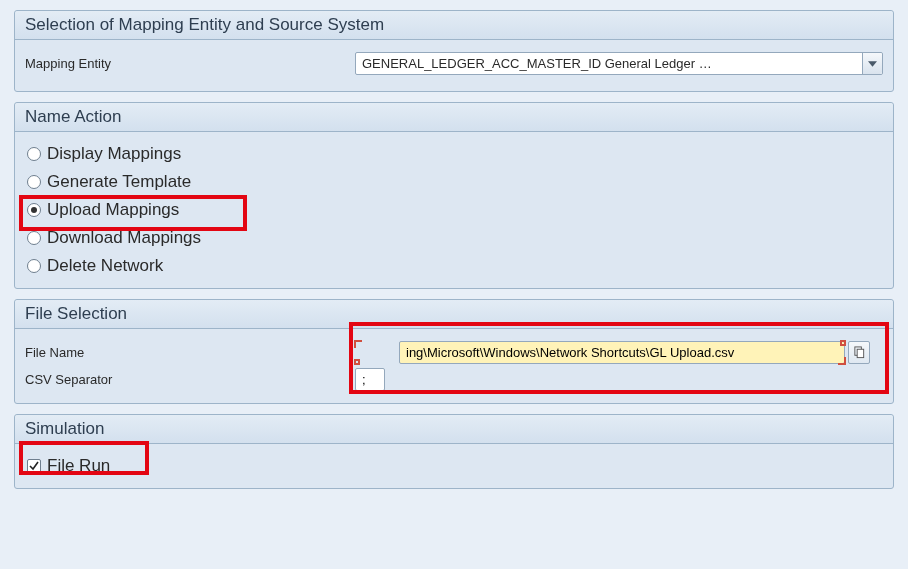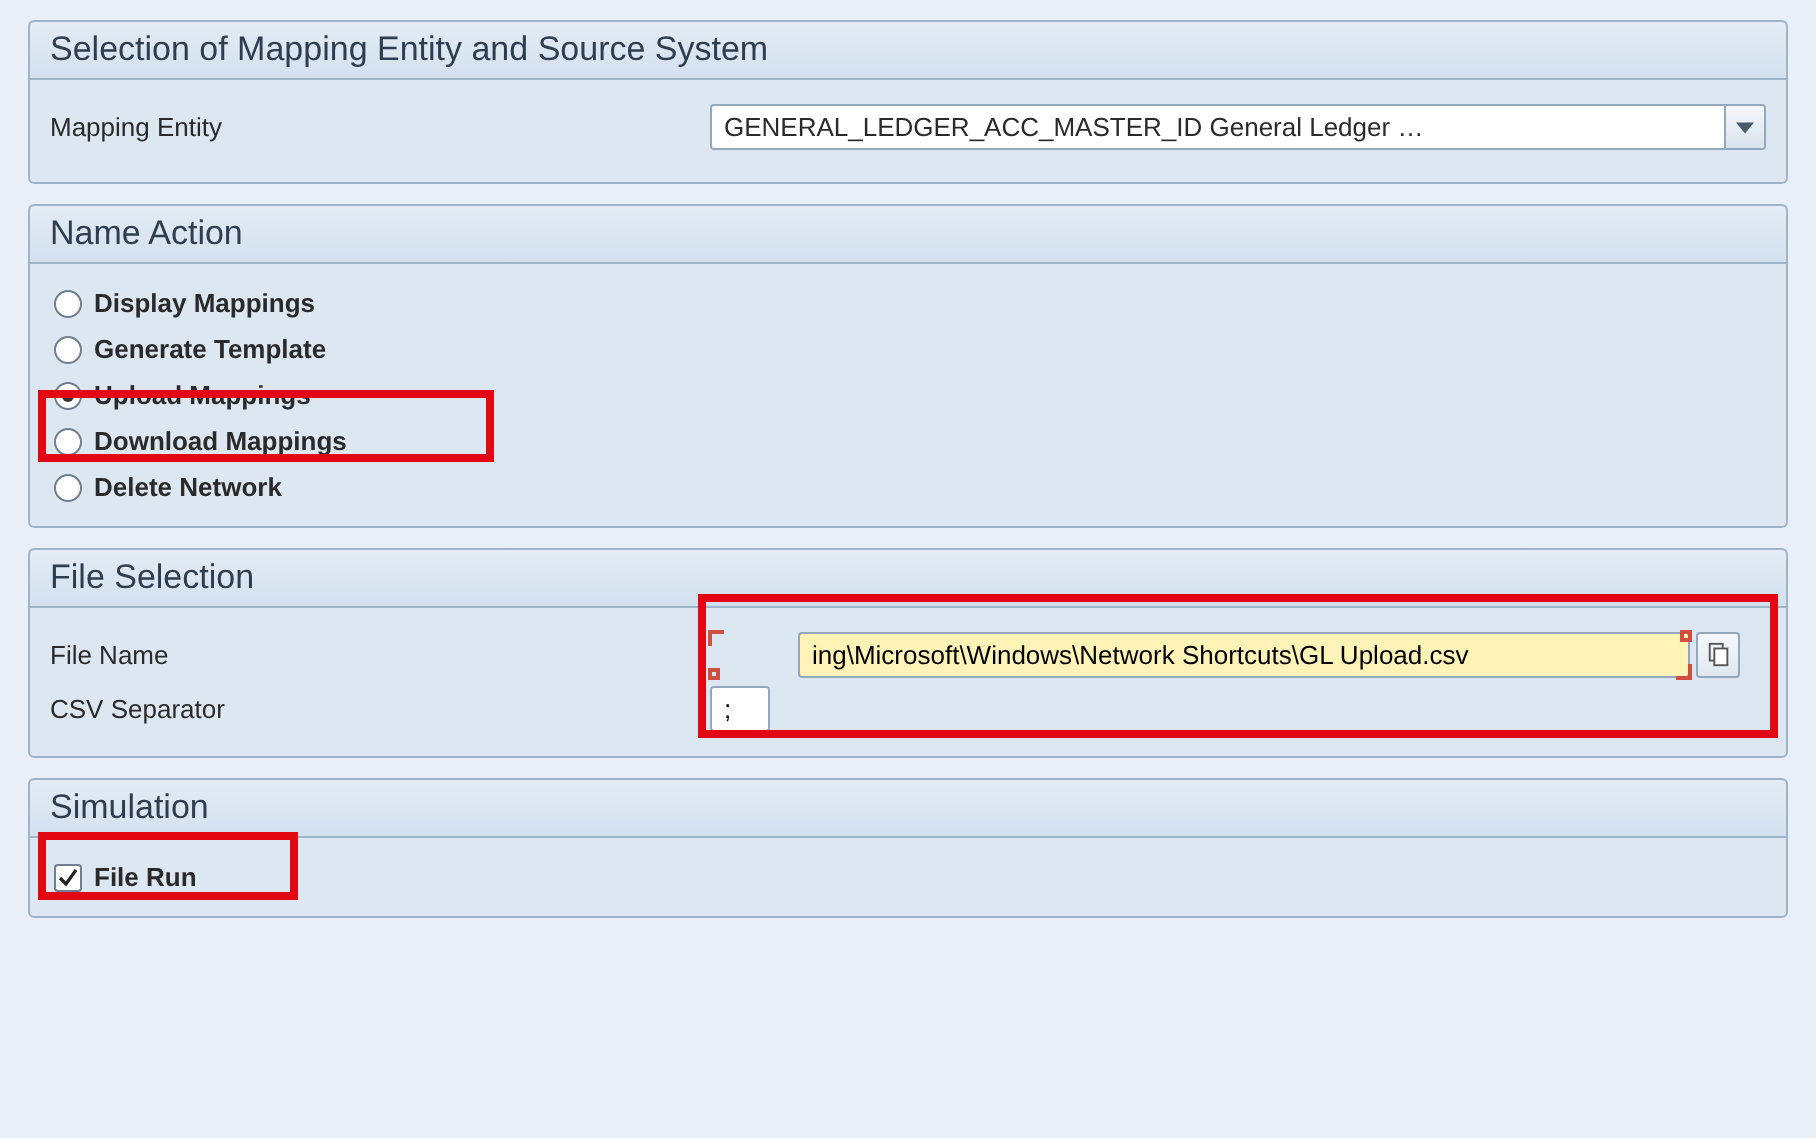--- a/index.html
+++ b/index.html
@@ -66,22 +66,21 @@
       align-items: center;
       justify-content: center;
       border-radius: 0 2px 2px 0;
     }
     .dropdown .arrow svg { width: 9px; height: 6px; }
     .radio-item, .check-item {
       display: flex;
       align-items: center;
       gap: 6px;
       padding: 4px 0 4px 2px;
-      font-size: 13px;
-      font-weight: bold;
+      font-size: 17px;
     }
     .radio-circle {
       width: 14px; height: 14px;
       border: 1px solid #6f7f8f;
       border-radius: 50%;
       background: #fff;
       display: inline-flex;
       align-items: center; justify-content: center;
     }
     .radio-circle.selected::after {

